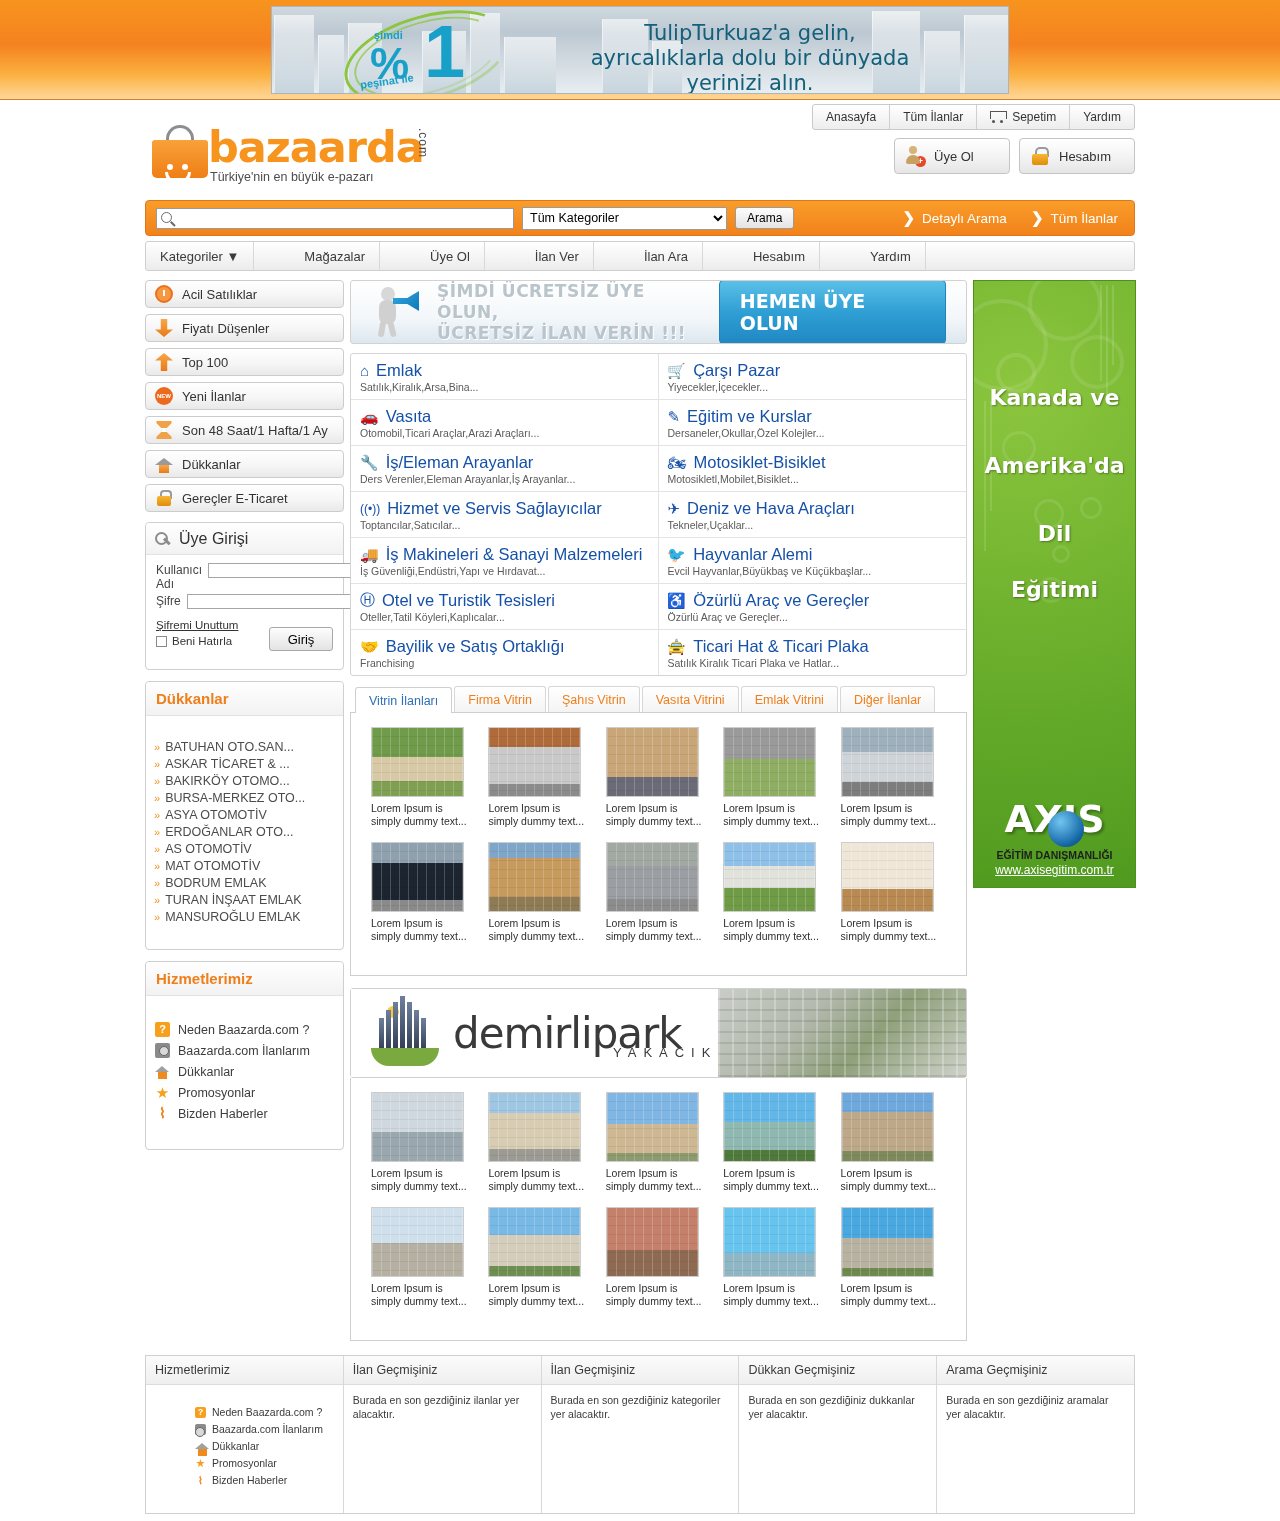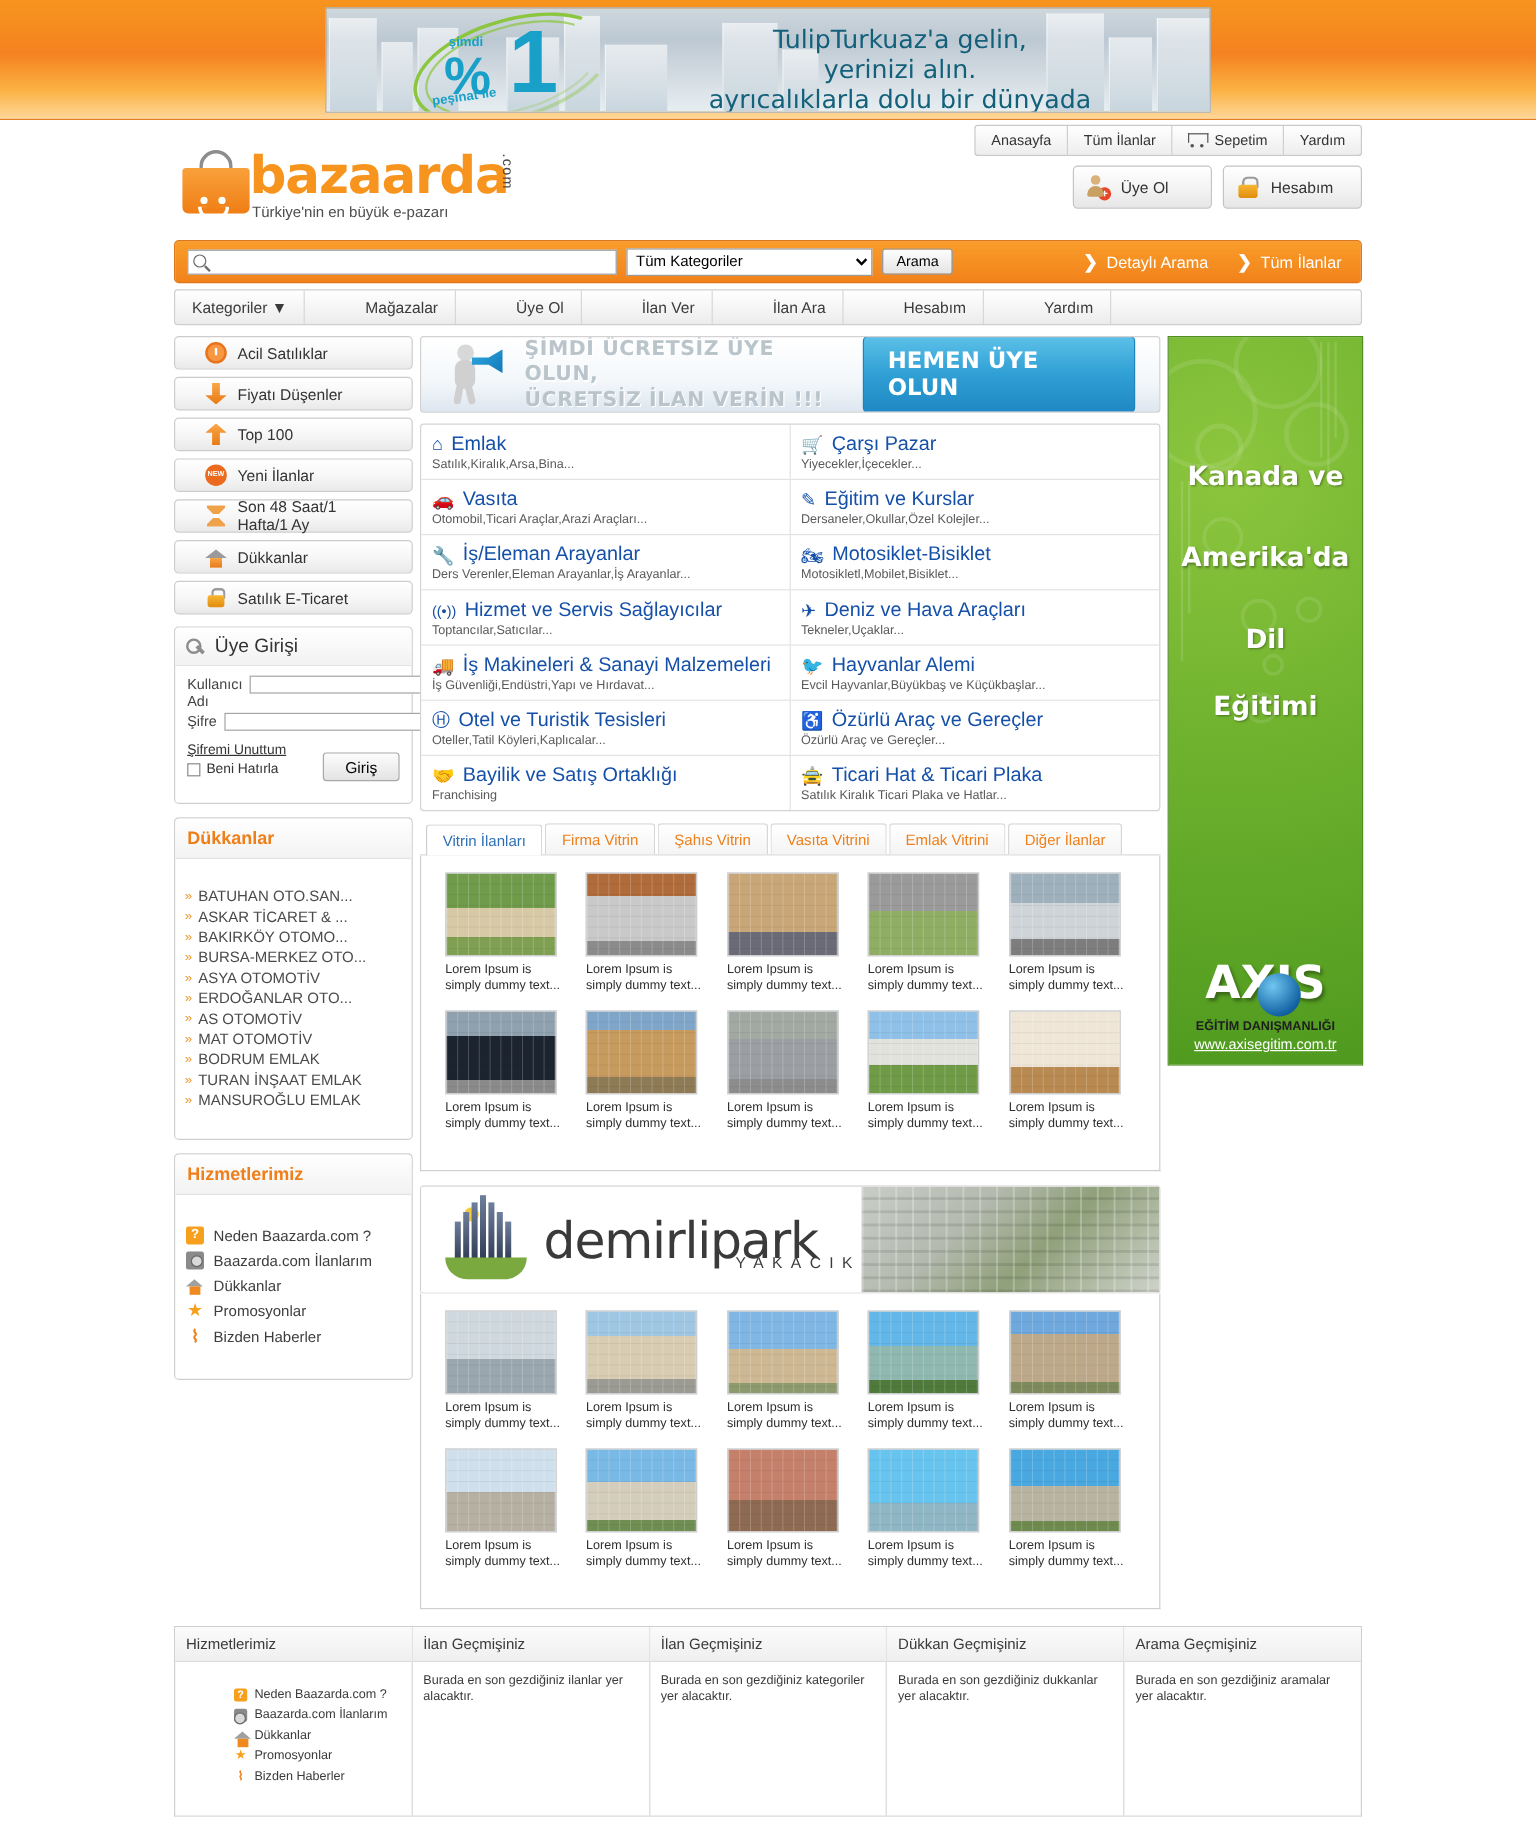--- a/index.html
+++ b/index.html
@@ -191,21 +191,21 @@
 
   
   .cols{ display:flex; gap:6px; margin-top:9px; align-items:flex-start;}
   .col-left{ width:199px; flex:0 0 199px; }
   .col-mid{ width:617px; flex:0 0 617px; }
   .col-right{ width:163px; flex:0 0 163px; }
 
   
   .lbtn{
     display:flex;align-items:center;gap:9px;
-    height:28px; margin-bottom:6px; padding:0 25px;
+    height:28px; margin-bottom:6px; padding:0 9px;
     border:1px solid #cccccc; border-radius:4px;
     background: linear-gradient(to bottom,#ffffff 0%,#f6f6f6 55%,#e9e9e9 100%);
     font-size:13px; color:#333; cursor:pointer;
   }
   .lico{ width:18px;height:18px;position:relative;flex:0 0 18px;}
   .ic-clock{border:2px solid #e8731a;border-radius:50%;background:#f79742;}
   .ic-clock:after{content:"";position:absolute;left:6px;top:3px;width:2px;height:6px;background:#fff;}
   .ic-down{background:linear-gradient(to bottom,#f9a64a,#e87a15);clip-path:polygon(32% 0,68% 0,68% 58%,100% 58%,50% 100%,0 58%,32% 58%);}
   .ic-up{background:linear-gradient(to bottom,#f9a64a,#e87a15);clip-path:polygon(50% 0,100% 42%,68% 42%,68% 100%,32% 100%,32% 42%,0 42%);}
   .ic-new{border-radius:50%;background:#ec6a1e;color:#fff;font-size:6px;line-height:18px;text-align:center;font-weight:bold;}
@@ -445,22 +445,22 @@
     <div class="ad-pct">
       <div class="ad-ring"></div>
       <div class="ad-ring r2"></div>
       <span class="simdi">şimdi</span>
       <span class="pc">%</span>
       <span class="big1">1</span>
       <span class="pesinat">peşinat ile</span>
     </div>
     <div class="ad-copy">
       <div>TulipTurkuaz'a gelin,</div>
+      <div>ayrıcalıklarla dolu bir dünyada</div>
       <div>yerinizi alın.</div>
-      <div>ayrıcalıklarla dolu bir dünyada</div>
     </div>
   </div>
 </div>
 
 <div class="page">
 <div class="inner">
 
   <div class="header">
     <div class="topnav">
       <a>
@@ -560,21 +560,21 @@
       <div class="lbtn">
             <span class="lico ic-hour"></span>
             <span>Son 48 Saat/1 Hafta/1 Ay</span>
           </div>
       <div class="lbtn">
             <span class="lico ic-home"></span>
             <span>Dükkanlar</span>
           </div>
       <div class="lbtn">
             <span class="lico ic-lock2"></span>
-            <span>Satılık E-Ticaret</span>
+            <span>Gereçler E-Ticaret</span>
           </div>
 
       <div class="panel" style="margin-top:10px">
         <div class="panel-h">
           <span class="ic-key"></span>
           <span>Üye Girişi</span>
         </div>
         <div class="login-body">
           <div class="login-row">
             <span class="login-lbl">Kullanıcı Adı</span>

